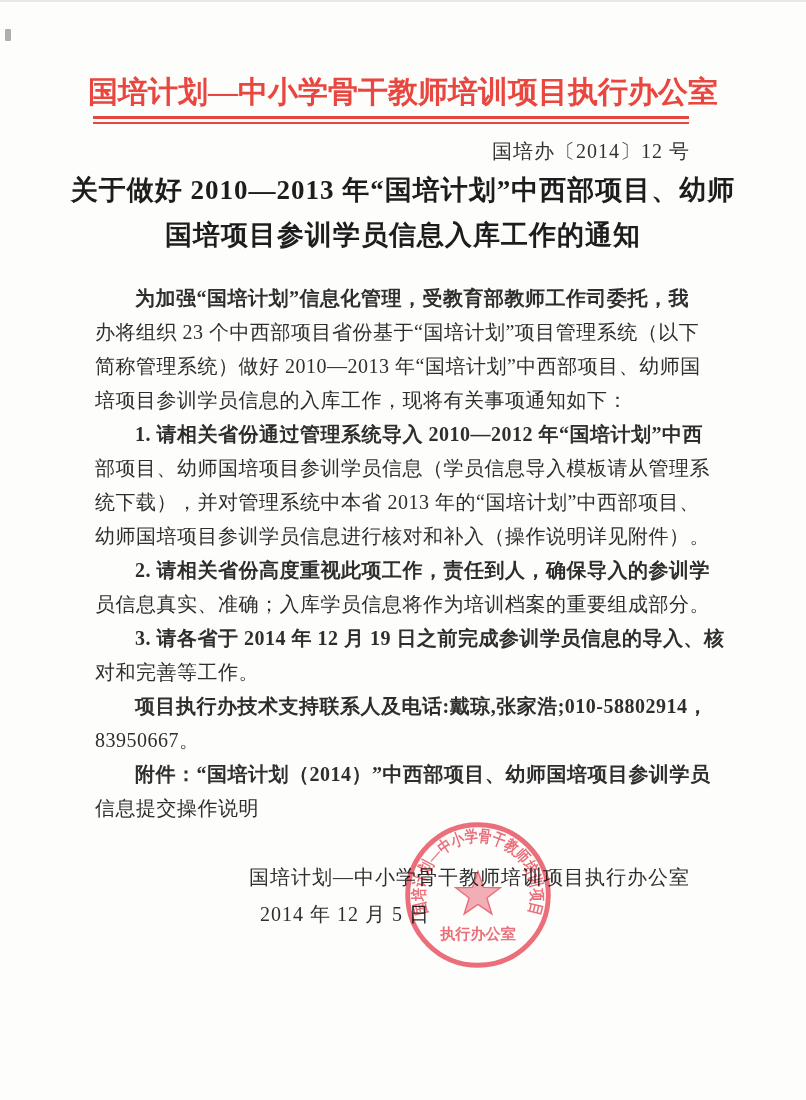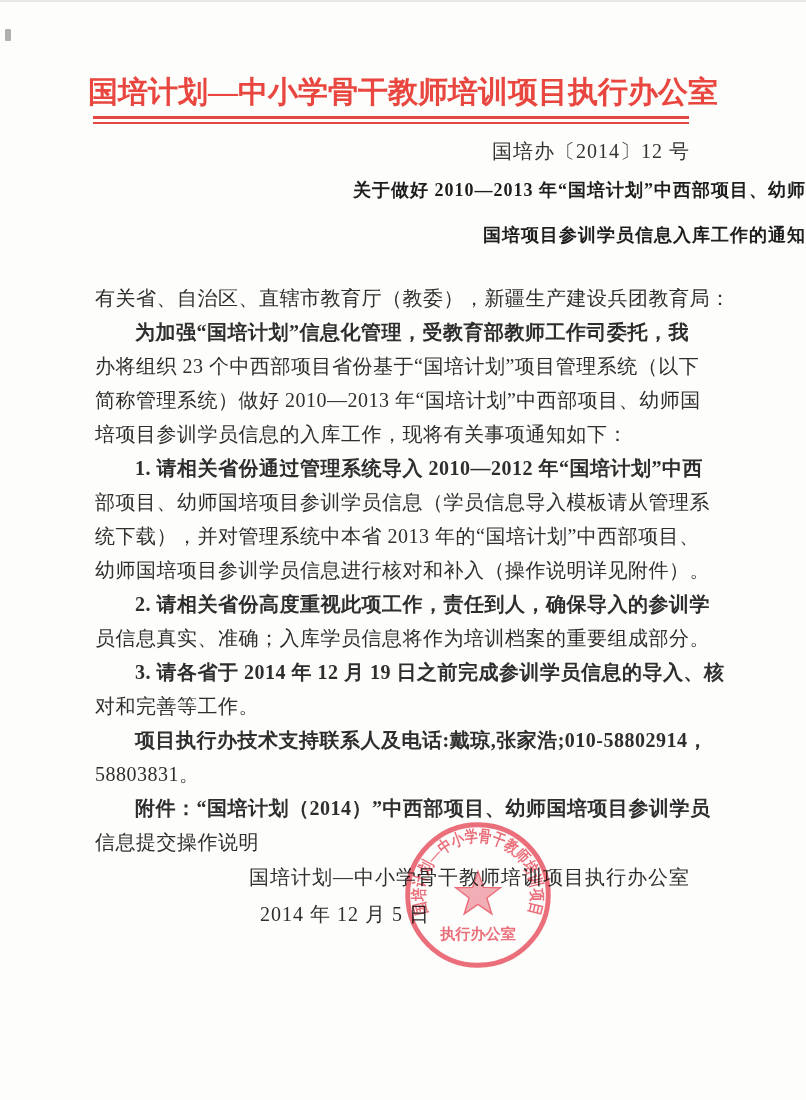--- a/index.html
+++ b/index.html
@@ -25,21 +25,21 @@
     border-top:3px solid #e34741;border-bottom:2px solid #e34741;
     background:transparent;
   }
   .doc-number{
     position:absolute;top:138px;right:116px;
     font-size:20px;color:#333;letter-spacing:1px;white-space:nowrap;margin-left:15px;
   }
   
   .doc-title{
     position:absolute;top:168px;left:0;width:100%;
-    text-align:right;font-weight:700;font-size:18px;color:#1d1d1d;
+    text-align:center;font-weight:700;font-size:27px;color:#1d1d1d;
     line-height:45px;letter-spacing:1px;
   }
   
   .body-text{
     position:absolute;top:281px;left:95px;width:612px;
     font-size:20px;line-height:34px;color:#2e2e2e;
     letter-spacing:0.5px;
   }
   .line{white-space:nowrap;}
   .line.indent{padding-left:40px;font-weight:bold;}
@@ -74,35 +74,34 @@
   <div class="org-title">国培计划—中小学骨干教师培训项目执行办公室</div>
   <div class="red-rule"></div>
   <div class="doc-number">国培办〔2014〕12 号</div>
 
   <div class="doc-title">
     <div>关于做好 2010—2013 年“国培计划”中西部项目、幼师</div>
     <div>国培项目参训学员信息入库工作的通知</div>
   </div>
 
   <div class="body-text">
-    <div class="line">有关省、自治区、直辖市教育厅（教委），新疆生产建设兵团教育局：</div>
     <div class="line indent">为加强“国培计划”信息化管理，受教育部教师工作司委托，我</div>
     <div class="line">办将组织 23 个中西部项目省份基于“国培计划”项目管理系统（以下</div>
     <div class="line">简称管理系统）做好 2010—2013 年“国培计划”中西部项目、幼师国</div>
     <div class="line">培项目参训学员信息的入库工作，现将有关事项通知如下：</div>
     <div class="line indent">1. 请相关省份通过管理系统导入 2010—2012 年“国培计划”中西</div>
     <div class="line">部项目、幼师国培项目参训学员信息（学员信息导入模板请从管理系</div>
     <div class="line">统下载），并对管理系统中本省 2013 年的“国培计划”中西部项目、</div>
     <div class="line">幼师国培项目参训学员信息进行核对和补入（操作说明详见附件）。</div>
     <div class="line indent">2. 请相关省份高度重视此项工作，责任到人，确保导入的参训学</div>
     <div class="line">员信息真实、准确；入库学员信息将作为培训档案的重要组成部分。</div>
     <div class="line indent">3. 请各省于 2014 年 12 月 19 日之前完成参训学员信息的导入、核</div>
     <div class="line">对和完善等工作。</div>
     <div class="line indent">项目执行办技术支持联系人及电话:戴琼,张家浩;010-58802914，</div>
-    <div class="line">58803831。</div>
+    <div class="line">83950667。</div>
     <div class="line indent">附件：“国培计划（2014）”中西部项目、幼师国培项目参训学员</div>
     <div class="line">信息提交操作说明</div>
   </div>
 
   <div class="sig-org">国培计划—中小学骨干教师培训项目执行办公室</div>
   <div class="sig-date">2014 年 12 月 5 日</div>
 
   <svg class="seal" viewBox="0 0 170 170" xmlns="http://www.w3.org/2000/svg">
     <g>
       <circle cx="85" cy="85" r="72" fill="none" stroke="#e85060" stroke-width="5"></circle>

